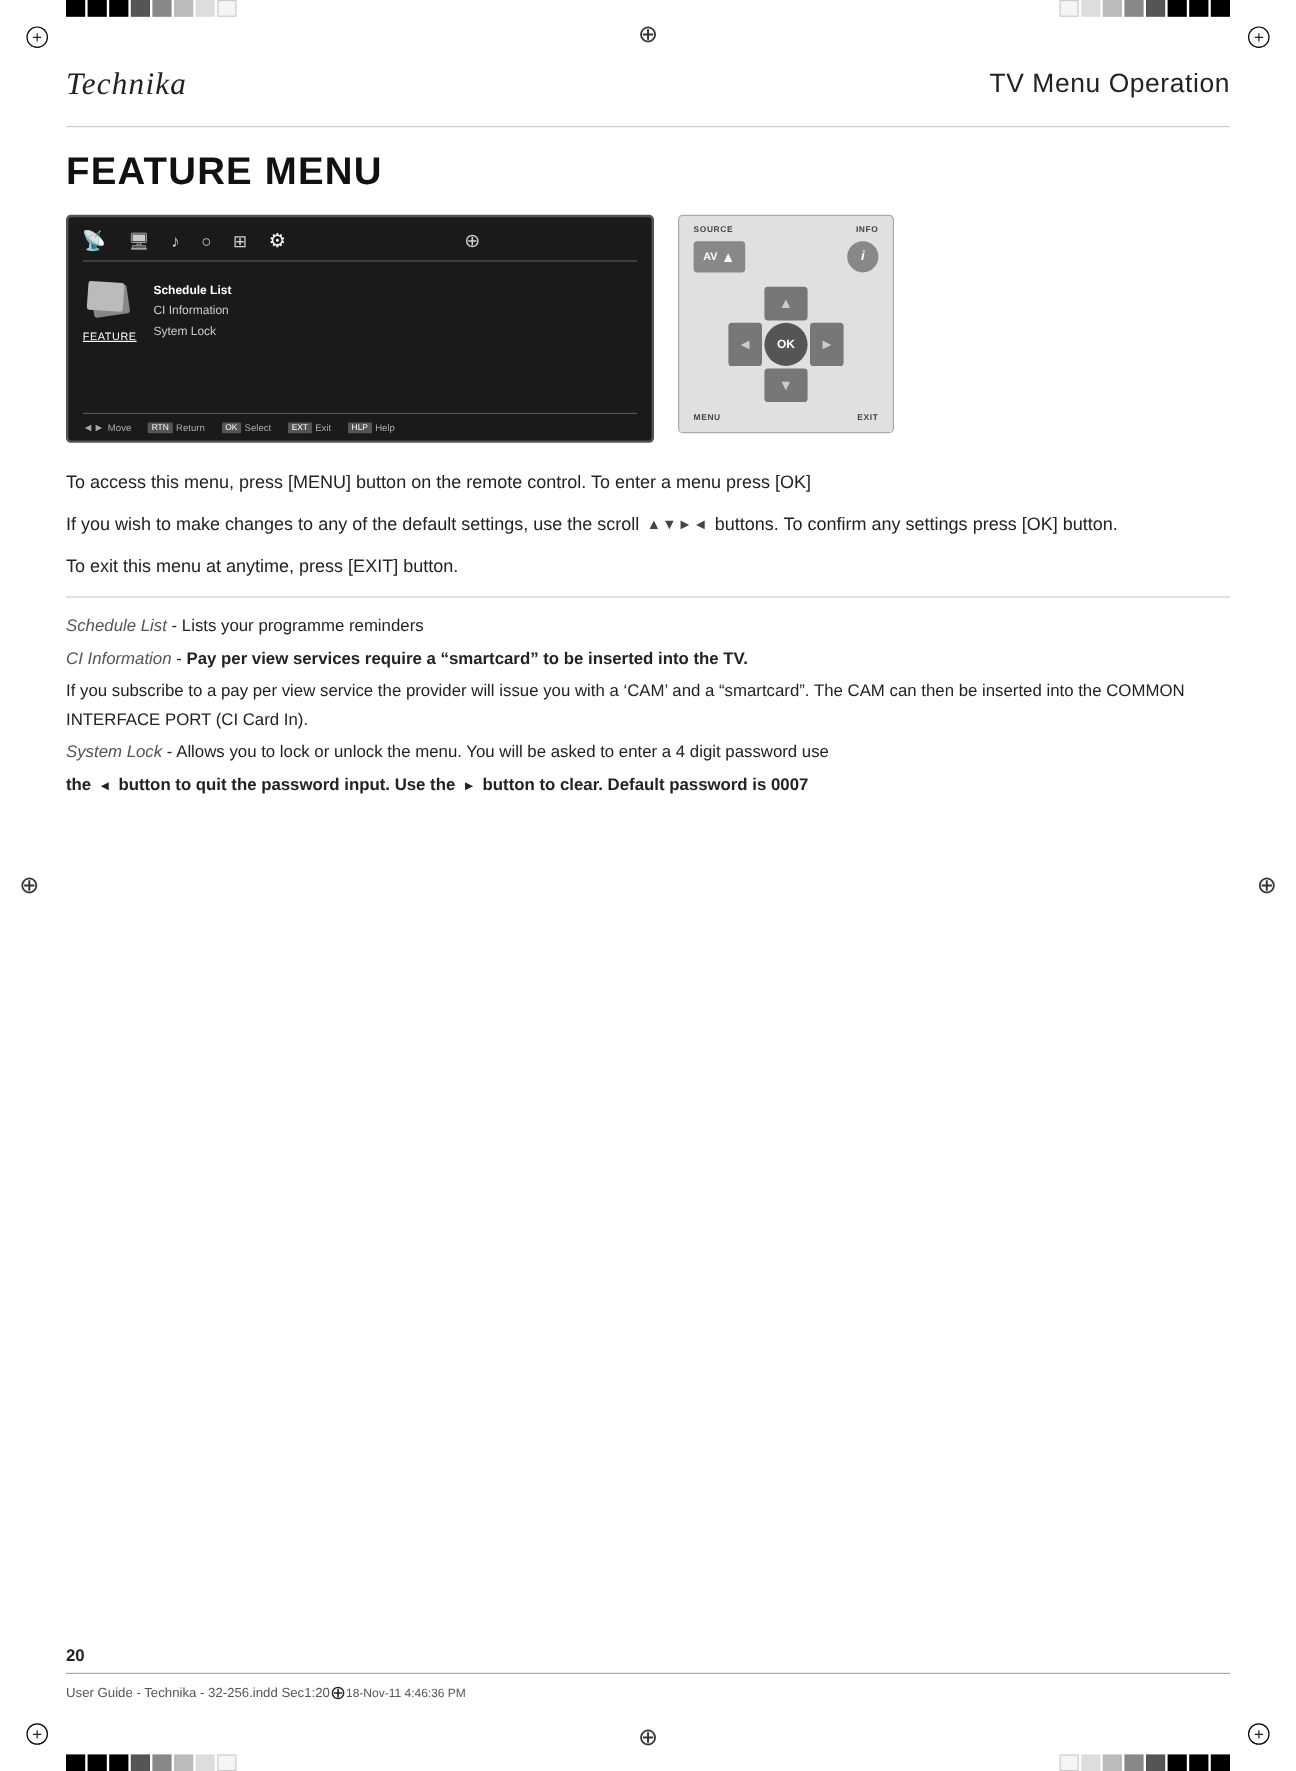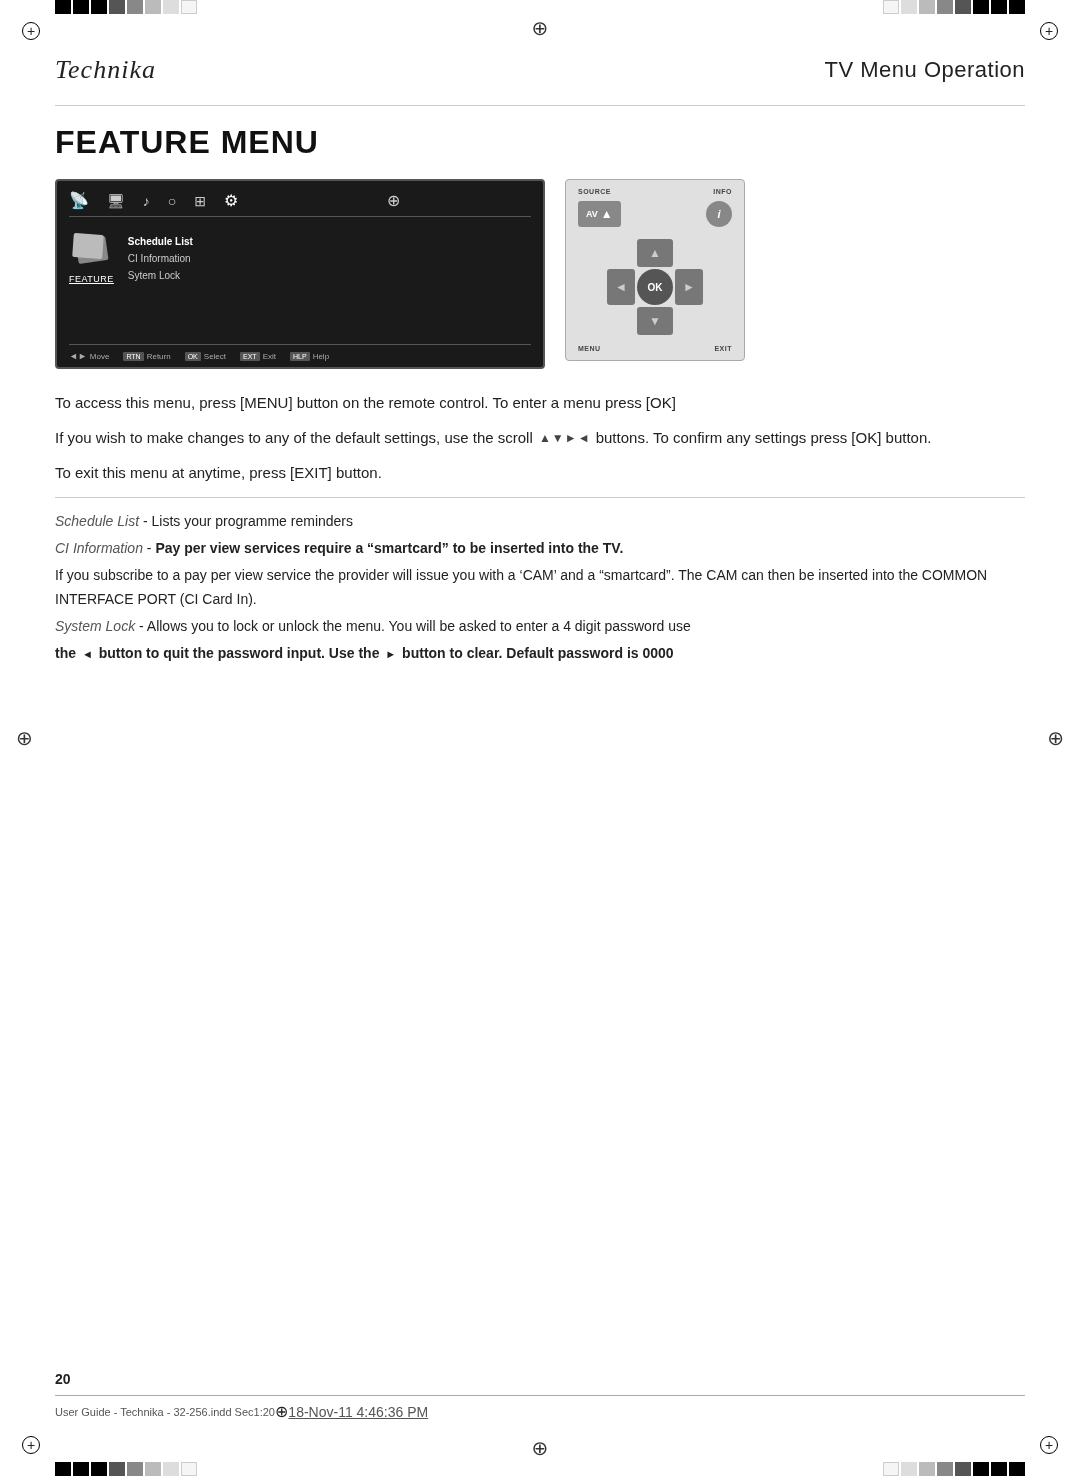--- a/index.html
+++ b/index.html
@@ -378,23 +378,22 @@
       font-size: 11px;
       color: #555;
     }
 
     .footer-center-mark {
       font-size: 16px;
       color: #222;
     }
 
     .footer-right {
-      font-size: 14px;
+      font-size: 10px;
       color: #555;
-      text-decoration: underline;
     }
 
     .page-number {
       font-size: 14px;
       font-weight: bold;
       color: #222;
       margin-bottom: 6px;
     }
 
     .tv-crosshair {
@@ -622,21 +621,21 @@
 
     <div class="desc-item">
       <span class="italic-text">System Lock</span><span> - </span><span>Allows you to lock or unlock the menu. You will be asked to enter a 4 digit password use</span>
     </div>
 
     <div class="desc-item" style="font-weight:bold;">
       <span>the</span>
       <span style="margin:0 2px;font-size:11px;">◄</span>
       <span>button to quit the password input. Use the</span>
       <span style="margin:0 2px;font-size:11px;">►</span>
-      <span>button to clear. Default password is 0000</span>
+      <span>button to clear. Default password is 0007</span>
     </div>
 
   </div>
 
   <div class="page-number" style="position:absolute;bottom:28px;left:0;">20</div>
 
   <div class="footer">
     <span class="footer-left">User Guide - Technika - 32-256.indd  Sec1:20</span>
     <span class="footer-center-mark">⊕</span>
     <span class="footer-right">18-Nov-11   4:46:36 PM</span>

